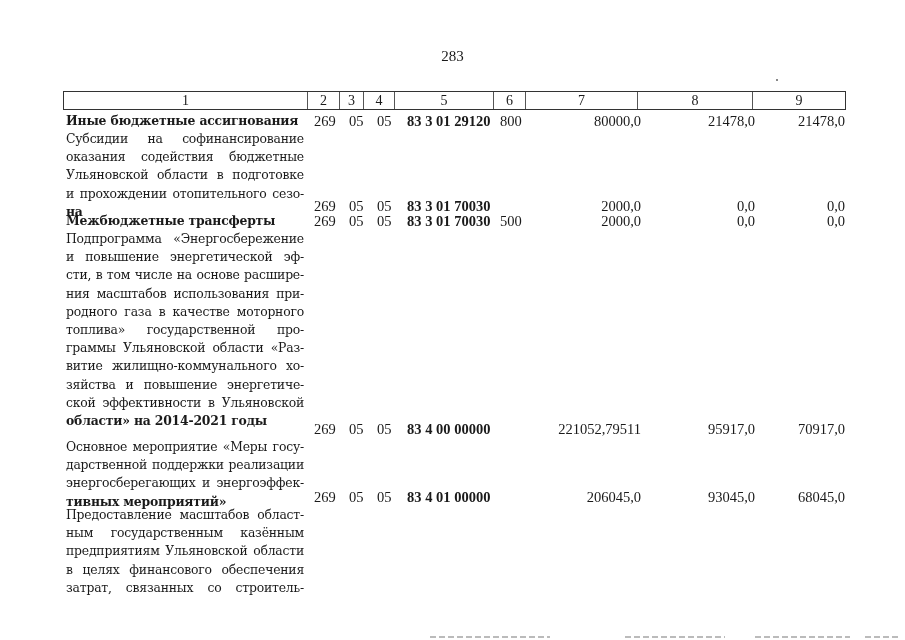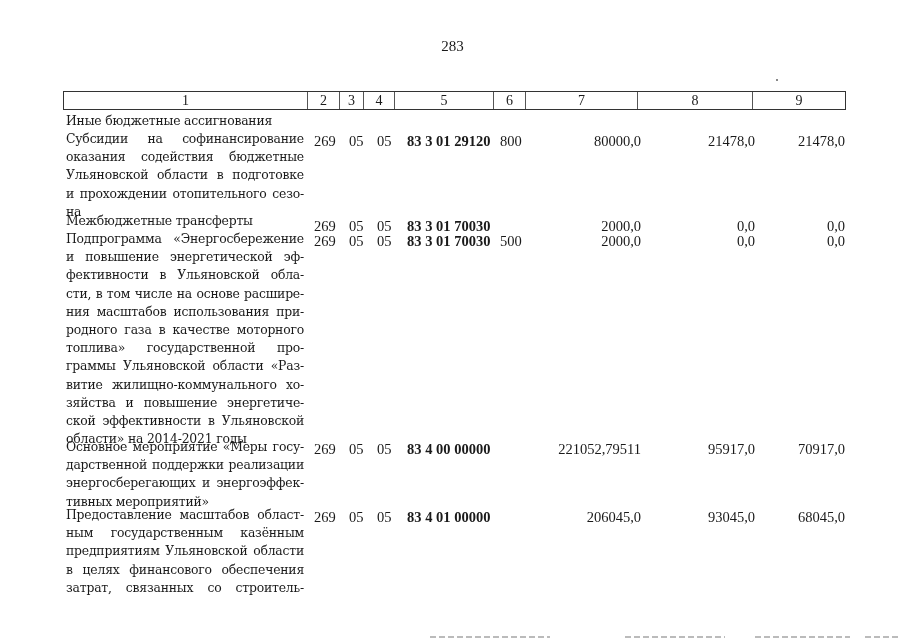--- a/index.html
+++ b/index.html
@@ -10,21 +10,21 @@
     body {
       width: 905px;
       height: 640px;
       position: relative;
       overflow: hidden;
       font-family: "DejaVu Serif", "Liberation Serif", serif;
       color: #1a1a1a;
     }
     .page-number {
       position: absolute;
-      top: 38px;
+      top: 48px;
       left: 0;
       width: 905px;
       text-align: center;
       font-size: 15px;
       font-family: "Liberation Serif", serif;
     }
     .dot-mark {
       position: absolute;
       top: 79px;
       left: 776px;
@@ -67,32 +67,31 @@
       font-size: 12.4px;
       letter-spacing: -0.2px;
     }
     .desc .line {
       display: block;
       text-align: justify;
       text-align-last: justify;
       white-space: nowrap;
       height: 18.2px;
     }
-    .desc .line.last { text-align-last: left; }
+    .desc .line.last { text-align-last: left; font-weight: bold; }
     .vals {
       position: absolute;
       height: 18px;
       font-family: "Liberation Serif", serif;
       font-size: 14.5px;
       white-space: nowrap;
     }
     .v {
       position: absolute;
       top: 0;
-      margin-top: 20px;
     }
     .v.c2 { left: 314px; }
     .v.c3 { left: 349px; }
     .v.c4 { left: 377px; }
     .v.c5 { left: 407px; font-weight: bold; }
     .v.c6 { left: 500px; }
     .v.c7 { right: 264px; text-align: right; }
     .v.c8 { right: 150px; text-align: right; }
     .v.c9 { right: 60px; text-align: right; }
 
@@ -170,21 +169,20 @@
     <span class="v c7">2000,0</span>
     <span class="v c8">0,0</span>
     <span class="v c9">0,0</span>
   </div>
 </div>
 
 <div class="row" style="top:230px">
   <div class="desc">
     <span class="line">Подпрограмма «Энергосбережение</span>
     <span class="line">и повышение энергетической эф-</span>
-    <span class="line">фективности в Ульяновской обла-</span>
     <span class="line">сти, в том числе на основе расшире-</span>
     <span class="line">ния масштабов использования при-</span>
     <span class="line">родного газа в качестве моторного</span>
     <span class="line">топлива» государственной про-</span>
     <span class="line">граммы Ульяновской области «Раз-</span>
     <span class="line">витие жилищно-коммунального хо-</span>
     <span class="line">зяйства и повышение энергетиче-</span>
     <span class="line">ской эффективности в Ульяновской</span>
     <span class="line last">области» на 2014-2021 годы</span>
   </div>

